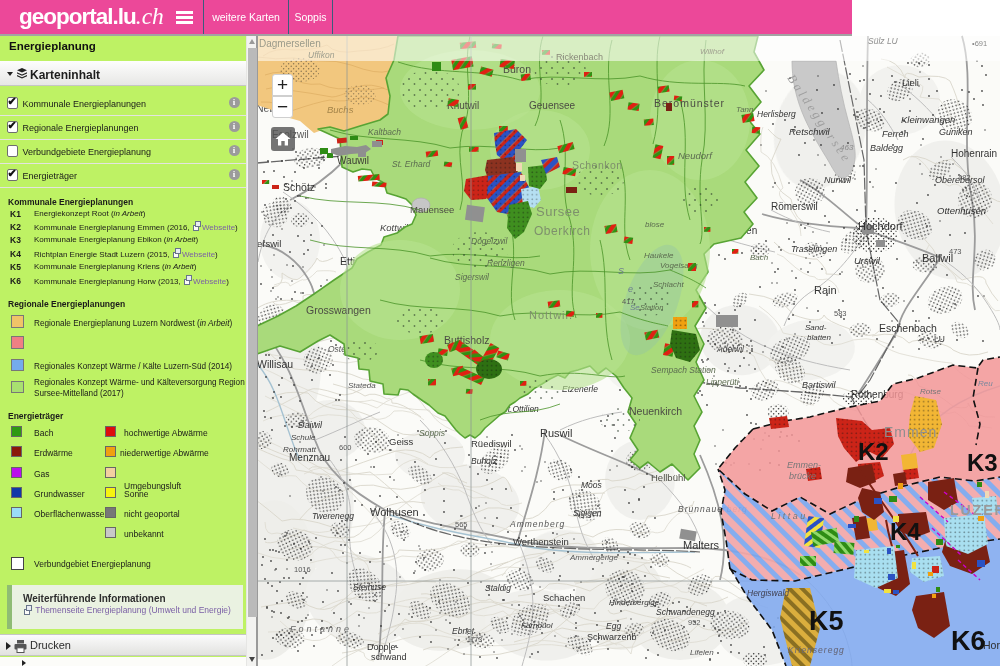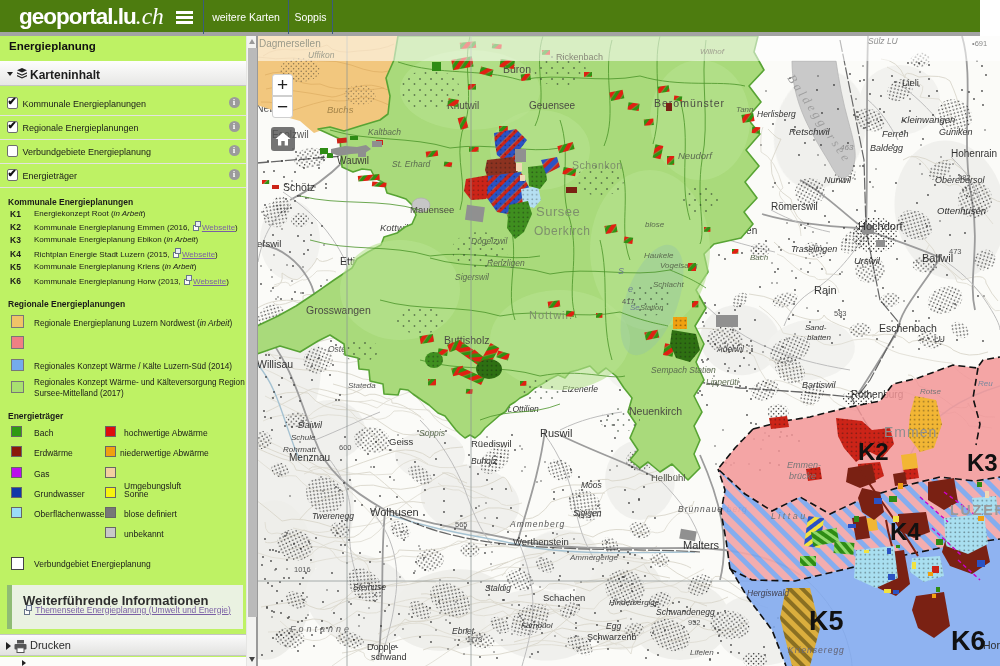--- a/index.html
+++ b/index.html
@@ -1,50 +1,50 @@
 <!DOCTYPE html>
 <html><head><meta charset="utf-8">
 <style>
 *{margin:0;padding:0;box-sizing:border-box}
 html,body{width:1000px;height:666px;overflow:hidden;font-family:"Liberation Sans",sans-serif;background:#fff}
 #page{position:relative;width:1000px;height:666px;overflow:hidden}
 #mapsvg{position:absolute;left:0;top:0}
 
-#header{position:absolute;left:0;top:0;width:980px;height:36px;background:#4d7c0f;border-bottom:4px solid #a3a3a3}
+#header{position:absolute;left:0;top:0;width:852px;height:36px;background:#ec4899;border-bottom:2px solid #a3a3a3}
 #logo{position:absolute;left:19px;top:3px;font-size:22.5px;font-weight:bold;color:#fff;letter-spacing:-1px}
 #logo .ch{font-family:"Liberation Serif",serif;font-style:italic;font-weight:normal;font-size:23.5px;letter-spacing:0}
 .hb{position:absolute;left:176px;top:11px;width:17px;height:14px}
 .hb div{height:3px;background:#fff;margin-bottom:2px}
 .hsep{position:absolute;top:0;width:1px;height:34px;background:#3a5c7c}
 .hbtn{position:absolute;top:0;height:34px;line-height:34px;color:#fff;font-size:10.5px;text-align:center}
 
 #sidebar{position:absolute;left:0;top:36px;width:246px;height:630px;background:#bef264;overflow:hidden;color:#1a1a1a}
 #sbtitle{position:absolute;left:9px;top:4px;font-size:11.5px;font-weight:bold;color:#111}
 #kcbar{position:absolute;left:0;top:25px;width:246px;height:25px;background:linear-gradient(#fdfdfd,#e7e7e5);border-bottom:1px solid #c6c6c4}
 #kcbar .tri{position:absolute;left:7px;top:11px;width:0;height:0;border-left:3.5px solid transparent;border-right:3.5px solid transparent;border-top:4.5px solid #222}
 #kcbar .txt{position:absolute;left:30px;top:7px;font-size:12px;font-weight:bold;color:#1d1d1d}
 .row{position:absolute;left:0;width:246px;height:24px;border-bottom:1px solid #e3e3e1}
 .cb{position:absolute;left:6.5px;top:5.5px;width:11.5px;height:11.5px;background:#fff;border:1px solid #6e6e6e;border-radius:2px}
 .cb .ck{position:absolute;left:0px;top:-3px;font-size:11px;font-weight:bold;color:#111}
 .rlbl{position:absolute;left:22.5px;top:7px;font-size:9px;color:#1a1a1a}
 .info{position:absolute;left:228.5px;top:5px;width:11px;height:11px;border-radius:50%;background:#9b9b9b;color:#fff;text-align:center;font-family:"Liberation Serif",serif;font-weight:bold;font-size:9px;line-height:11px}
 .shead{position:absolute;left:8px;font-size:8.5px;font-weight:bold;color:#1a1a1a}
 .kn{position:absolute;left:10px;font-size:8.5px;font-weight:bold;color:#1a1a1a}
 .kt{position:absolute;left:34px;font-size:8px;color:#1a1a1a;white-space:nowrap}
-.lnk{color:#7a5fa5;text-decoration:underline}
+.lnk{color:#7a5fa5;}
 .wicon{display:inline-block;position:relative;width:8px;height:8px;margin:0 1px}
 .wicon i{position:absolute;left:0;bottom:-1px;width:6px;height:6px;border:1px solid #68748a;background:#fcfcf9}
 .wicon b{position:absolute;right:0;top:-1px;width:6px;height:6px;border:1px solid #68748a;background:#e8ecf2}
 .sw{position:absolute;left:11px;width:12.5px;height:12.5px;border:1px solid #777}
 .rt{position:absolute;left:34px;font-size:8.2px;color:#1a1a1a;line-height:10.5px;white-space:nowrap}
 .esw{position:absolute;width:11px;height:11px;border:1px solid #666}
 .elbl{position:absolute;font-size:8.5px;color:#1a1a1a}
 #vbx{position:absolute;left:10.5px;top:520.5px;width:13px;height:13px;border:1.5px solid #444;background:#fff}
 #greenbox{position:absolute;left:7px;top:548.5px;width:236px;height:44.5px;background:#eaf2e1;border-left:5px solid #8fbc74}
-#greenbox .t1{position:absolute;left:11px;top:8px;font-size:13px;font-weight:bold;color:#2d2d2d}
+#greenbox .t1{position:absolute;left:11px;top:8px;font-size:10px;font-weight:bold;color:#2d2d2d}
 #greenbox .t2{position:absolute;left:11px;top:20px;font-size:8.5px}
 #druck{position:absolute;left:0;top:597.5px;width:246px;height:22.5px;background:linear-gradient(#fbfbfb,#e2e2e0);border-top:1px solid #c6c6c4;border-bottom:1px solid #c6c6c4}
 #druck .tri{position:absolute;left:6px;top:7px;width:0;height:0;border-top:4px solid transparent;border-bottom:4px solid transparent;border-left:5px solid #222}
 #druck .txt{position:absolute;left:30px;top:4.5px;font-size:11px;color:#2b2b2b}
 #lastrow{position:absolute;left:0;top:620.5px;width:246px;height:9.5px;background:#fcfcf9}
 #lastrow .tri{position:absolute;left:22px;top:3px;width:0;height:0;border-top:3.5px solid transparent;border-bottom:3.5px solid transparent;border-left:4.5px solid #222}
 
 #sbar{position:absolute;left:246px;top:36px;width:12px;height:630px;background:#f3f3f1;border-left:1px solid #e6e6e4;border-right:2px solid #9a9a9a}
 #sbar .thumb{position:absolute;left:1px;top:12px;width:9px;height:569px;background:#bababa}
 #sbar .up{position:absolute;left:2px;top:3px;width:0;height:0;border-left:3.5px solid transparent;border-right:3.5px solid transparent;border-bottom:5px solid #9a9a9a}
@@ -1686,21 +1686,21 @@
       <div class="elbl" style="left:34px;top:432.5px">Gas</div>
   <div class="esw" style="left:105px;top:430.8px;background:#f2d0a0"></div>
       <div class="elbl" style="left:124px;top:445px">Umgebungsluft</div>
   <div class="esw" style="left:11px;top:450.8px;background:#1038a8"></div>
       <div class="elbl" style="left:34px;top:452.5px">Grundwasser</div>
   <div class="esw" style="left:105px;top:450.8px;background:#f6f310"></div>
       <div class="elbl" style="left:124px;top:452.5px">Sonne</div>
   <div class="esw" style="left:11px;top:470.8px;background:#9adcf8"></div>
       <div class="elbl" style="left:34px;top:472.5px">Oberflächenwasser</div>
   <div class="esw" style="left:105px;top:470.8px;background:#777"></div>
-      <div class="elbl" style="left:124px;top:472.5px">blose definiert</div>
+      <div class="elbl" style="left:124px;top:472.5px">nicht geoportal</div>
   <div class="esw" style="left:105px;top:490.8px;background:#c8c8c8"></div>
       <div class="elbl" style="left:124px;top:492.5px">unbekannt</div>
   <div id="vbx"></div>
       <div class="elbl" style="left:34px;top:523px">Verbundgebiet Energieplanung</div>
   <div id="greenbox">
         <div class="t1">Weiterführende Informationen</div>
         <div class="t2"><span class="wicon" style="top:1px"><i></i><b></b></span> <span class="lnk" style="font-size:8.5px">Themenseite Energieplanung (Umwelt und Energie)</span></div>
       </div>
   <div id="druck">
         <div class="tri"></div>

